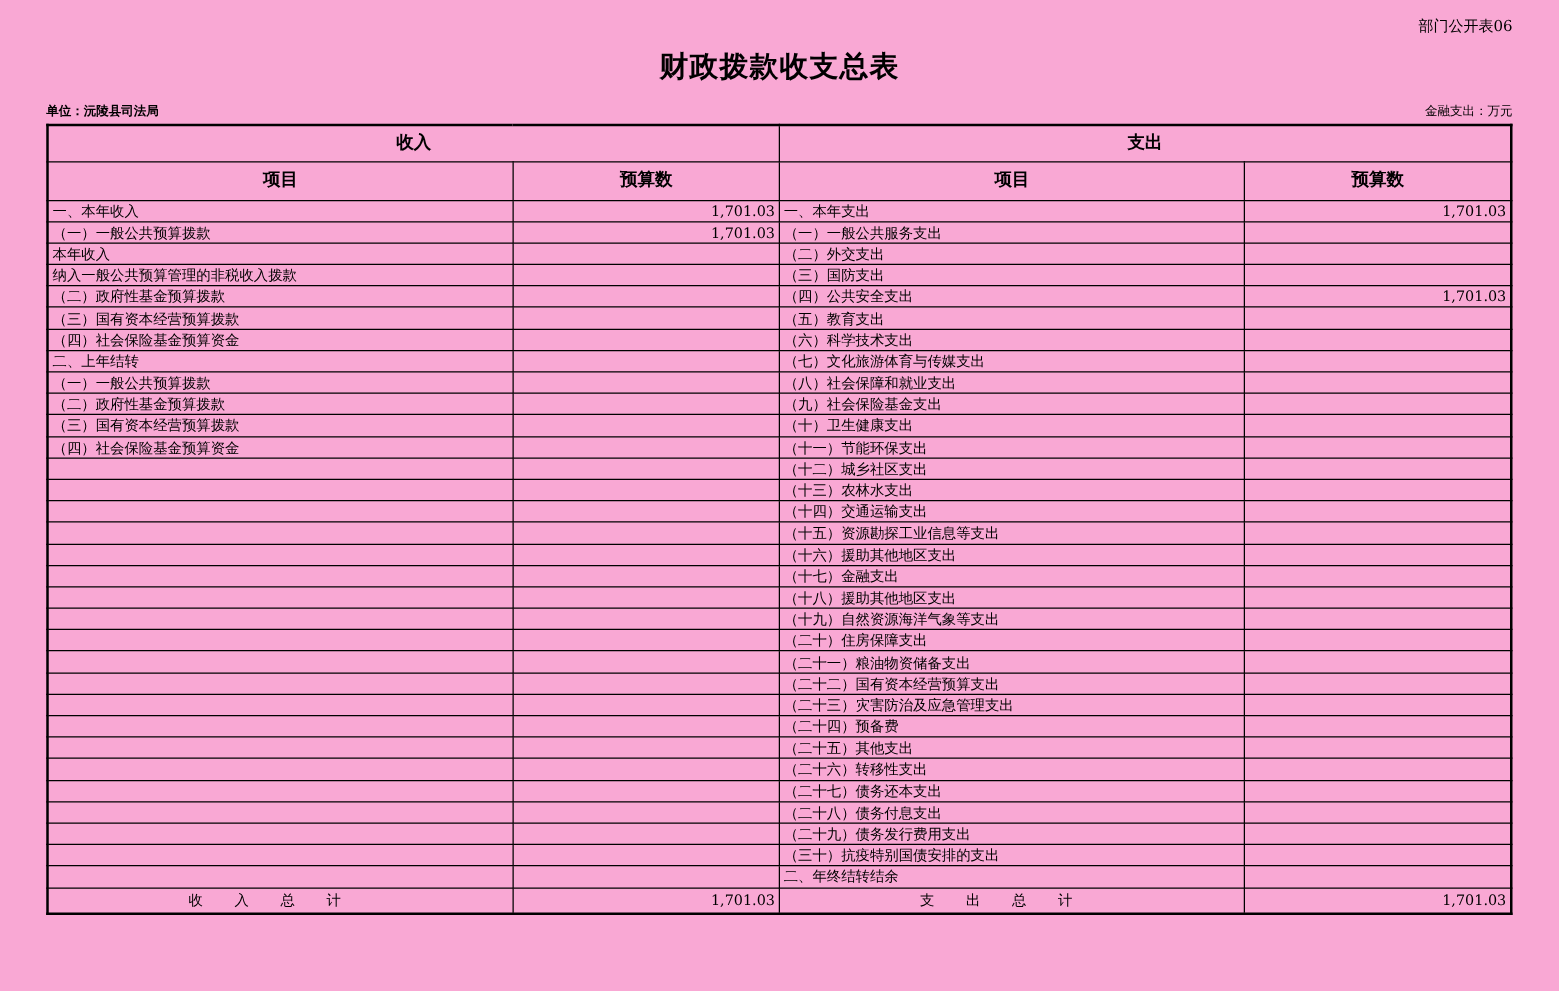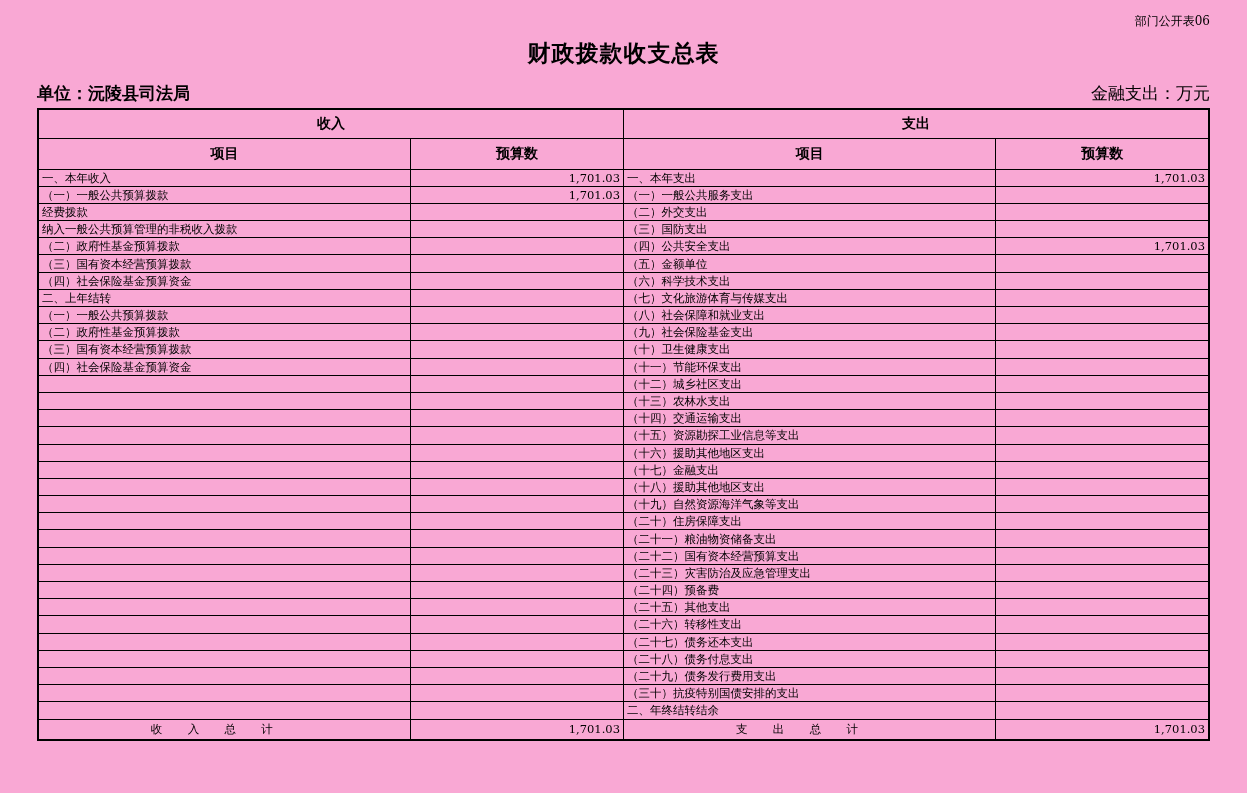--- a/index.html
+++ b/index.html
@@ -27,21 +27,21 @@
     text-align: center;
     font-size: 23px;
     font-weight: bold;
     margin: 9px 0 13px 0;
     letter-spacing: 1px;
   }
   .meta-row {
     display: flex;
     justify-content: space-between;
     align-items: flex-end;
-    font-size: 17px;
+    font-size: 10px;
     margin-bottom: 3px;
   }
   .unit-label { font-weight: bold; }
   table.budget-table {
     width: 100%;
     border-collapse: collapse;
     table-layout: fixed;
     border: 2px solid #000;
   }
   .budget-table th, .budget-table td {
@@ -110,41 +110,41 @@
           <td class="item">一、本年支出</td>
           <td class="num">1,701.03</td>
         </tr>
         <tr>
           <td class="item">（一）一般公共预算拨款</td>
           <td class="num">1,701.03</td>
           <td class="item">（一）一般公共服务支出</td>
           <td class="num"></td>
         </tr>
         <tr>
-          <td class="item indent">经费拨款</td>
+          <td class="item indent">本年收入</td>
           <td class="num"></td>
           <td class="item">（二）外交支出</td>
           <td class="num"></td>
         </tr>
         <tr>
           <td class="item indent">纳入一般公共预算管理的非税收入拨款</td>
           <td class="num"></td>
           <td class="item">（三）国防支出</td>
           <td class="num"></td>
         </tr>
         <tr>
           <td class="item">（二）政府性基金预算拨款</td>
           <td class="num"></td>
           <td class="item">（四）公共安全支出</td>
           <td class="num">1,701.03</td>
         </tr>
         <tr>
           <td class="item">（三）国有资本经营预算拨款</td>
           <td class="num"></td>
-          <td class="item">（五）金额单位</td>
+          <td class="item">（五）教育支出</td>
           <td class="num"></td>
         </tr>
         <tr>
           <td class="item">（四）社会保险基金预算资金</td>
           <td class="num"></td>
           <td class="item">（六）科学技术支出</td>
           <td class="num"></td>
         </tr>
         <tr>
           <td class="item">二、上年结转</td>

